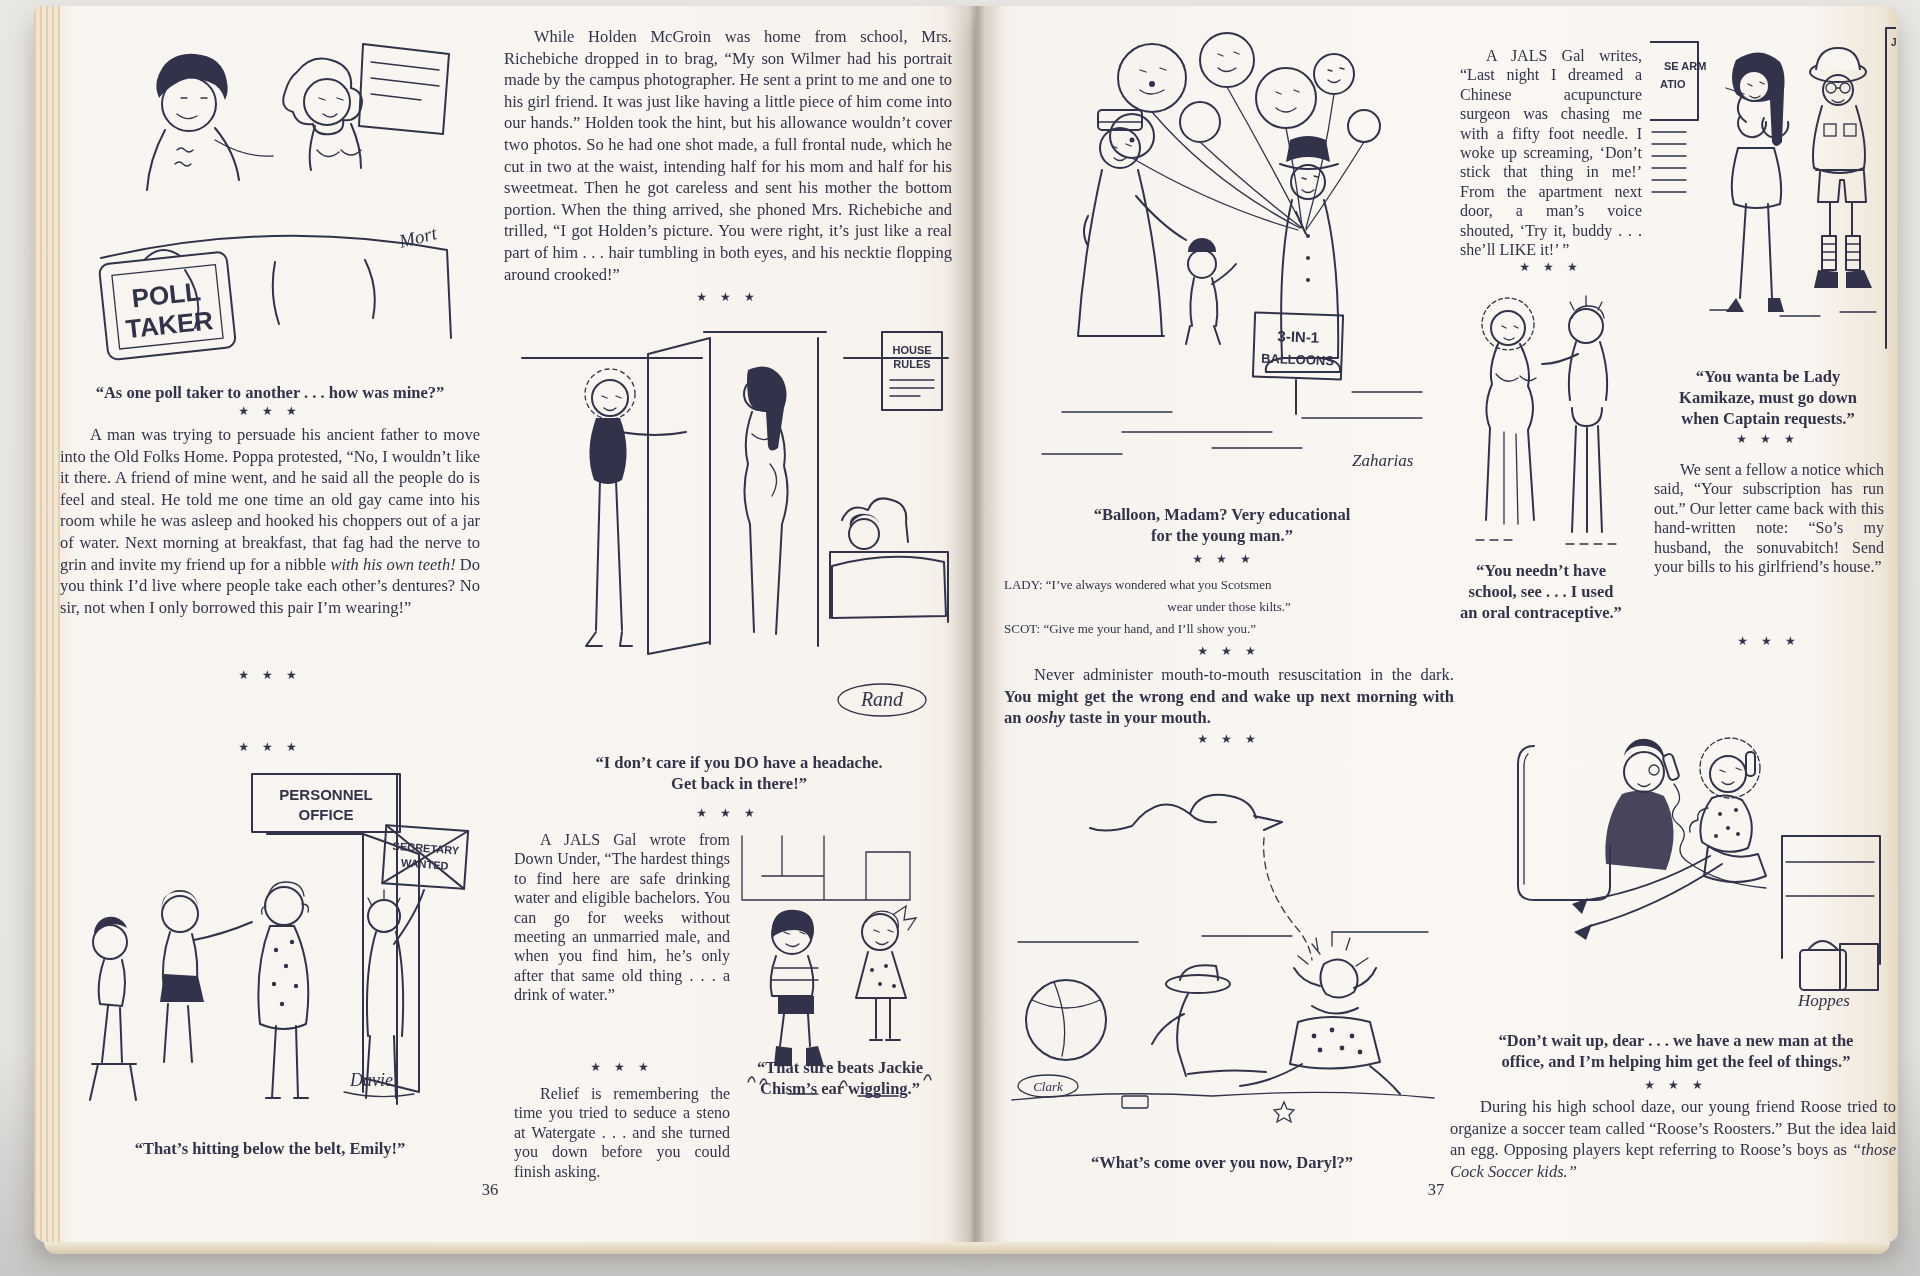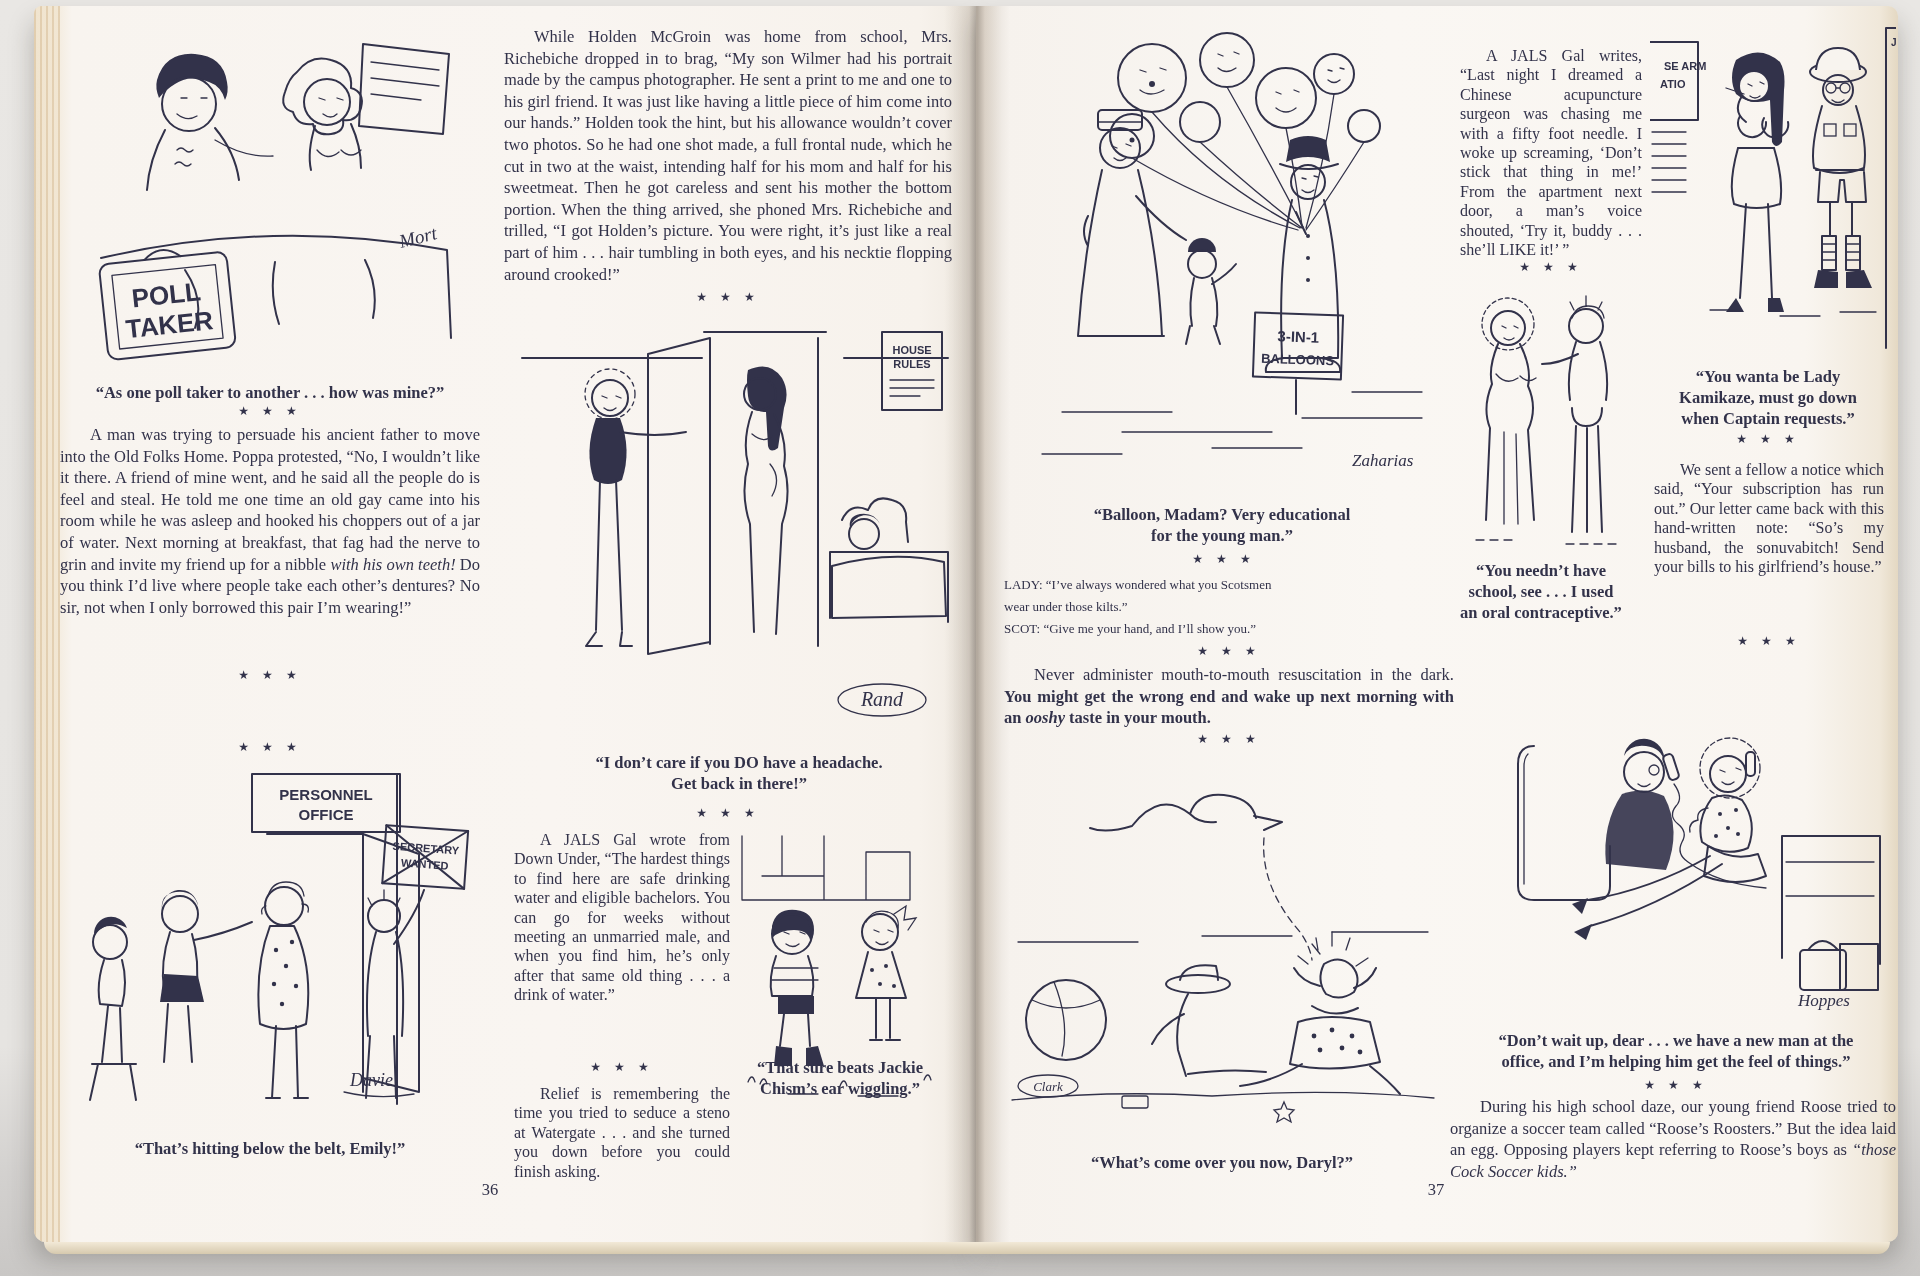--- a/index.html
+++ b/index.html
@@ -14,21 +14,21 @@
   .bt{font-size:16.5px;line-height:21.6px;text-align:justify;}
   .bt p{margin:0;text-indent:30px;}
   .btn{font-size:16px;line-height:19.4px;text-align:justify;}
   .btn p{margin:8px;text-indent:26px;}
   .cap{font-weight:bold;font-size:16.5px;line-height:21px;text-align:center;}
   .cap .ln{display:block;}
   .stars{text-align:center;font-size:12px;letter-spacing:5px;line-height:14px;color:#32324a;}
   .pnum{font-size:16.5px;text-align:center;}
   .dialog{font-size:13px;line-height:22px;}
   .dialog .dline{display:block;}
-  .dialog .ctr{display:block;text-align:left;}
+  .dialog .ctr{display:block;text-align:center;}
   .ital{font-style:italic;}
   .bold{font-weight:bold;}
   svg{display:block;}
   svg .stroke{fill:none;stroke:#32324a;stroke-width:2;stroke-linecap:round;stroke-linejoin:round;}
   svg .thin{fill:none;stroke:#32324a;stroke-width:1.3;stroke-linecap:round;}
   svg .fillink{fill:#32324a;stroke:none;}
   svg .paperfill{fill:#f8f4ef;stroke:#32324a;stroke-width:2;}
   svg text{fill:#32324a;}
   .signText{font-family:"Liberation Sans",sans-serif;font-weight:bold;}
   .sig{font-family:"Liberation Serif",serif;font-style:italic;}

